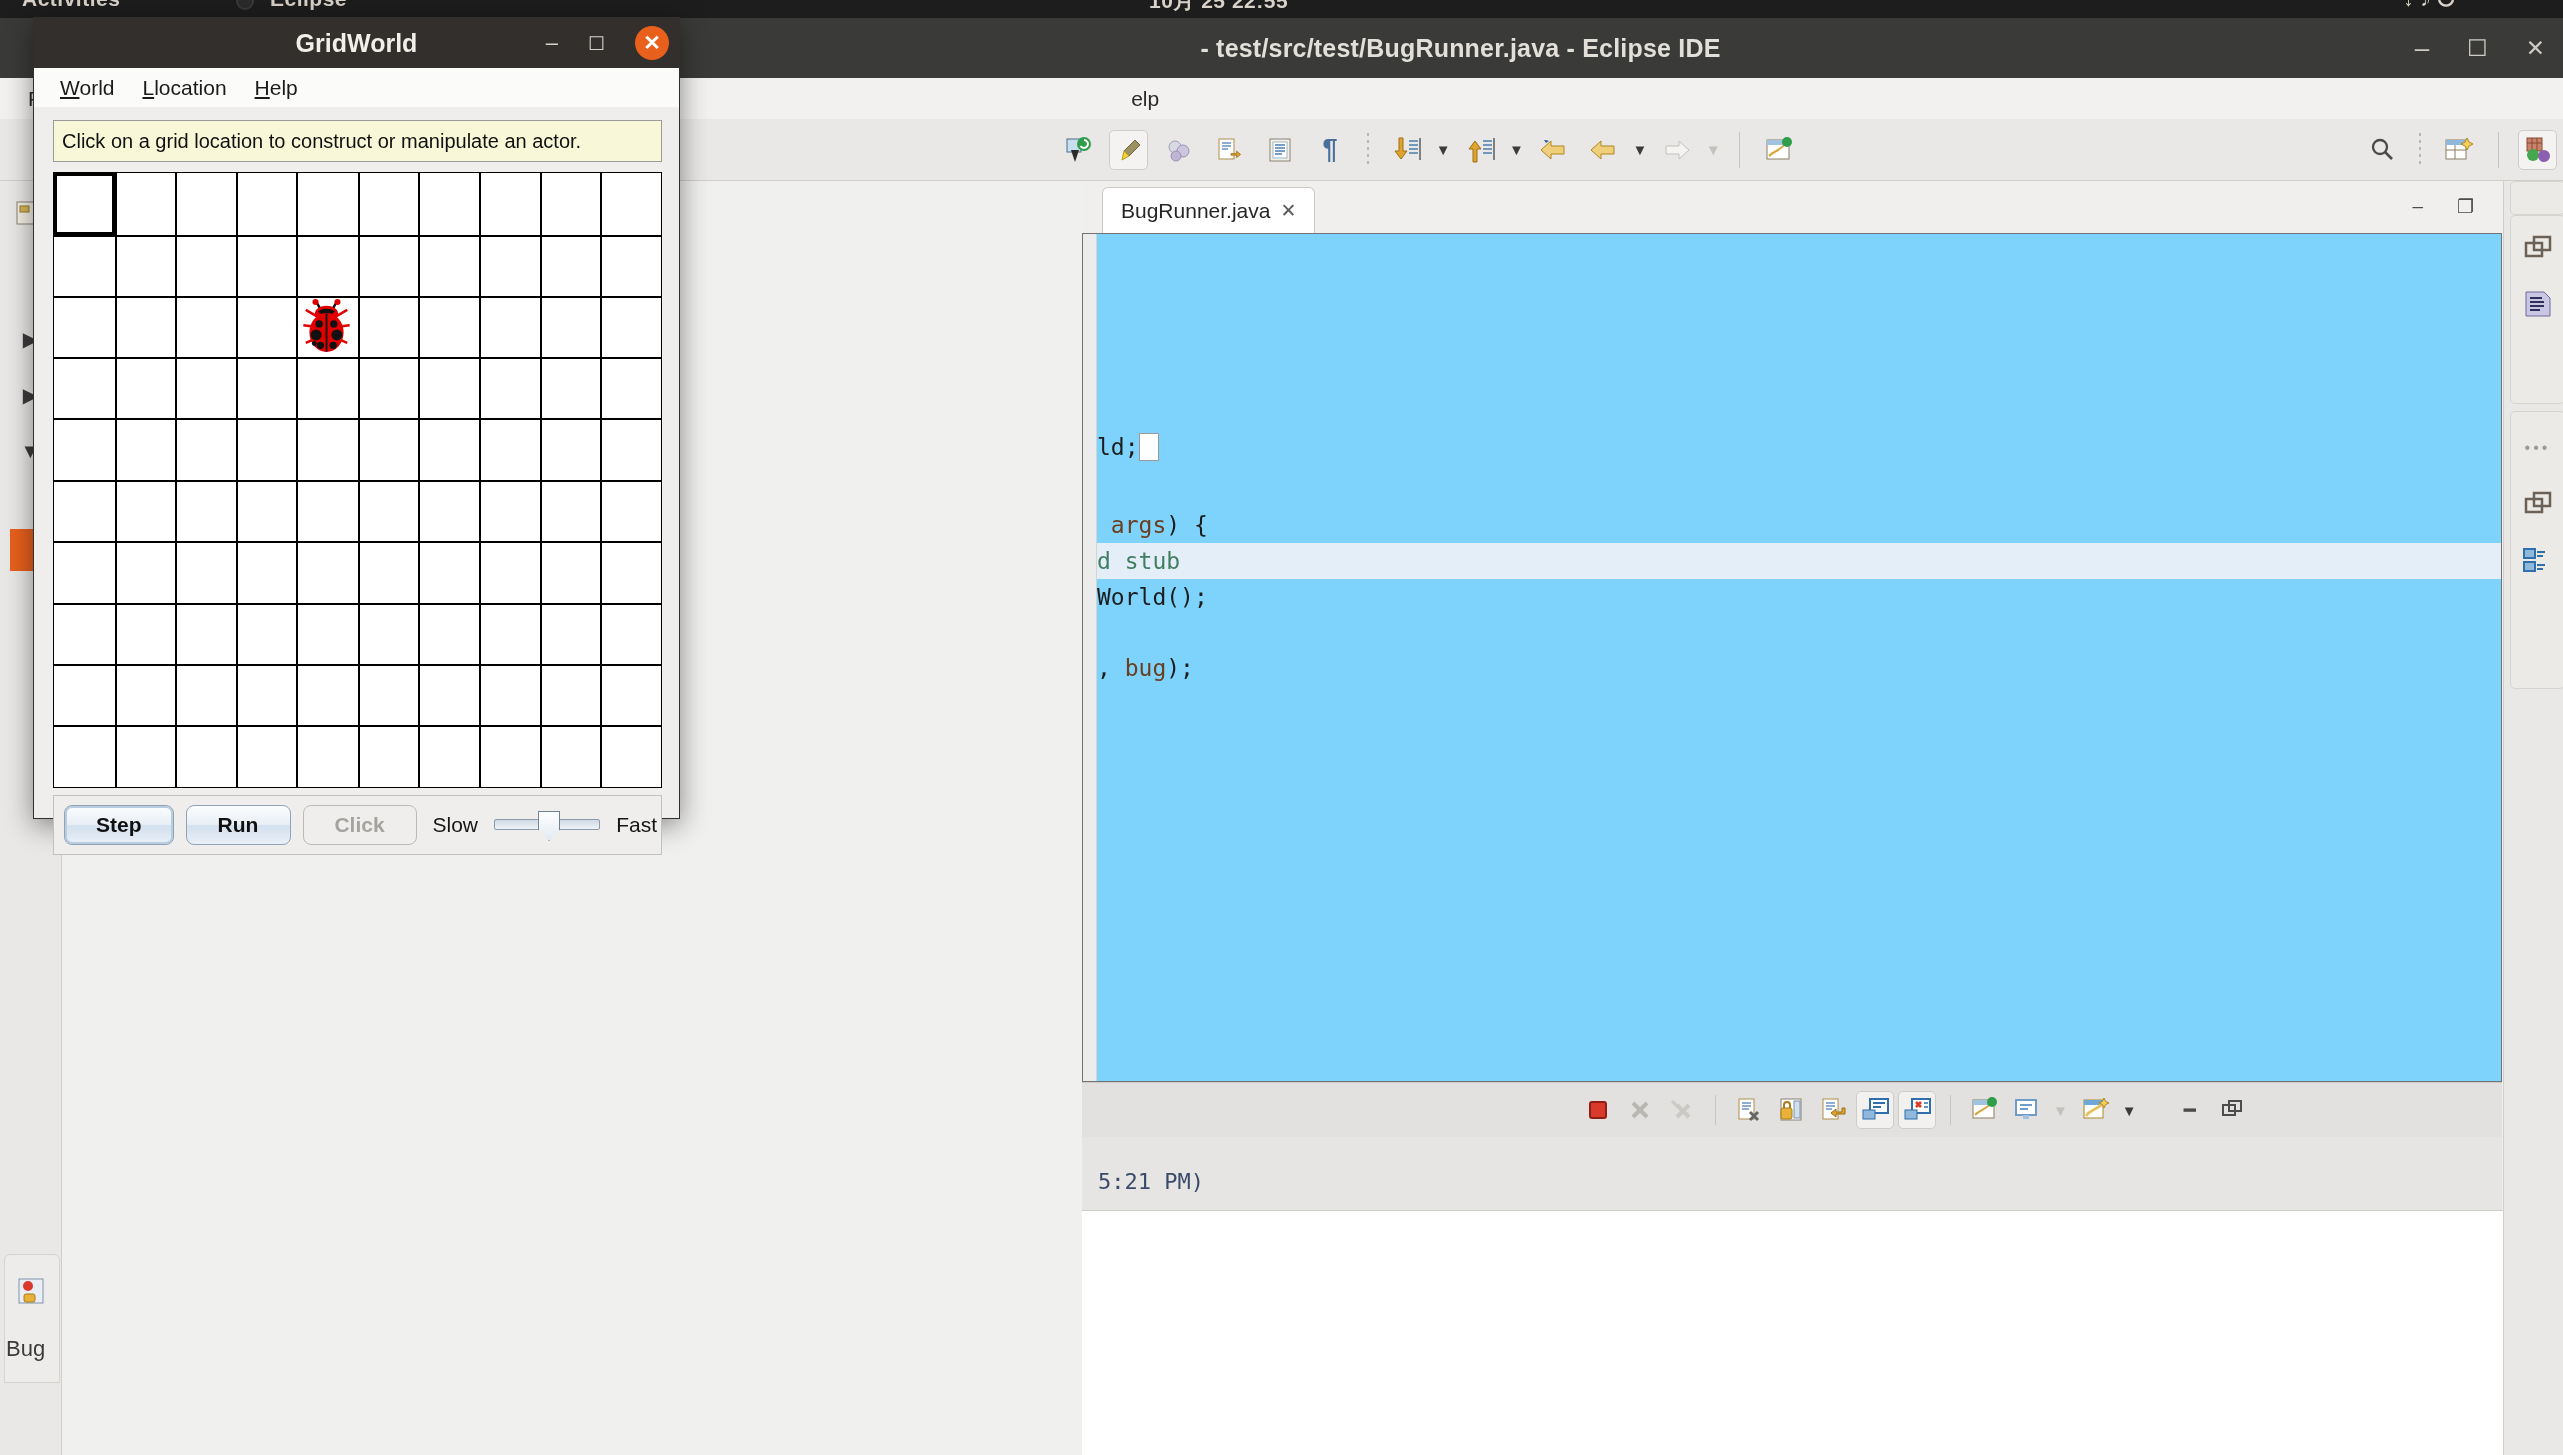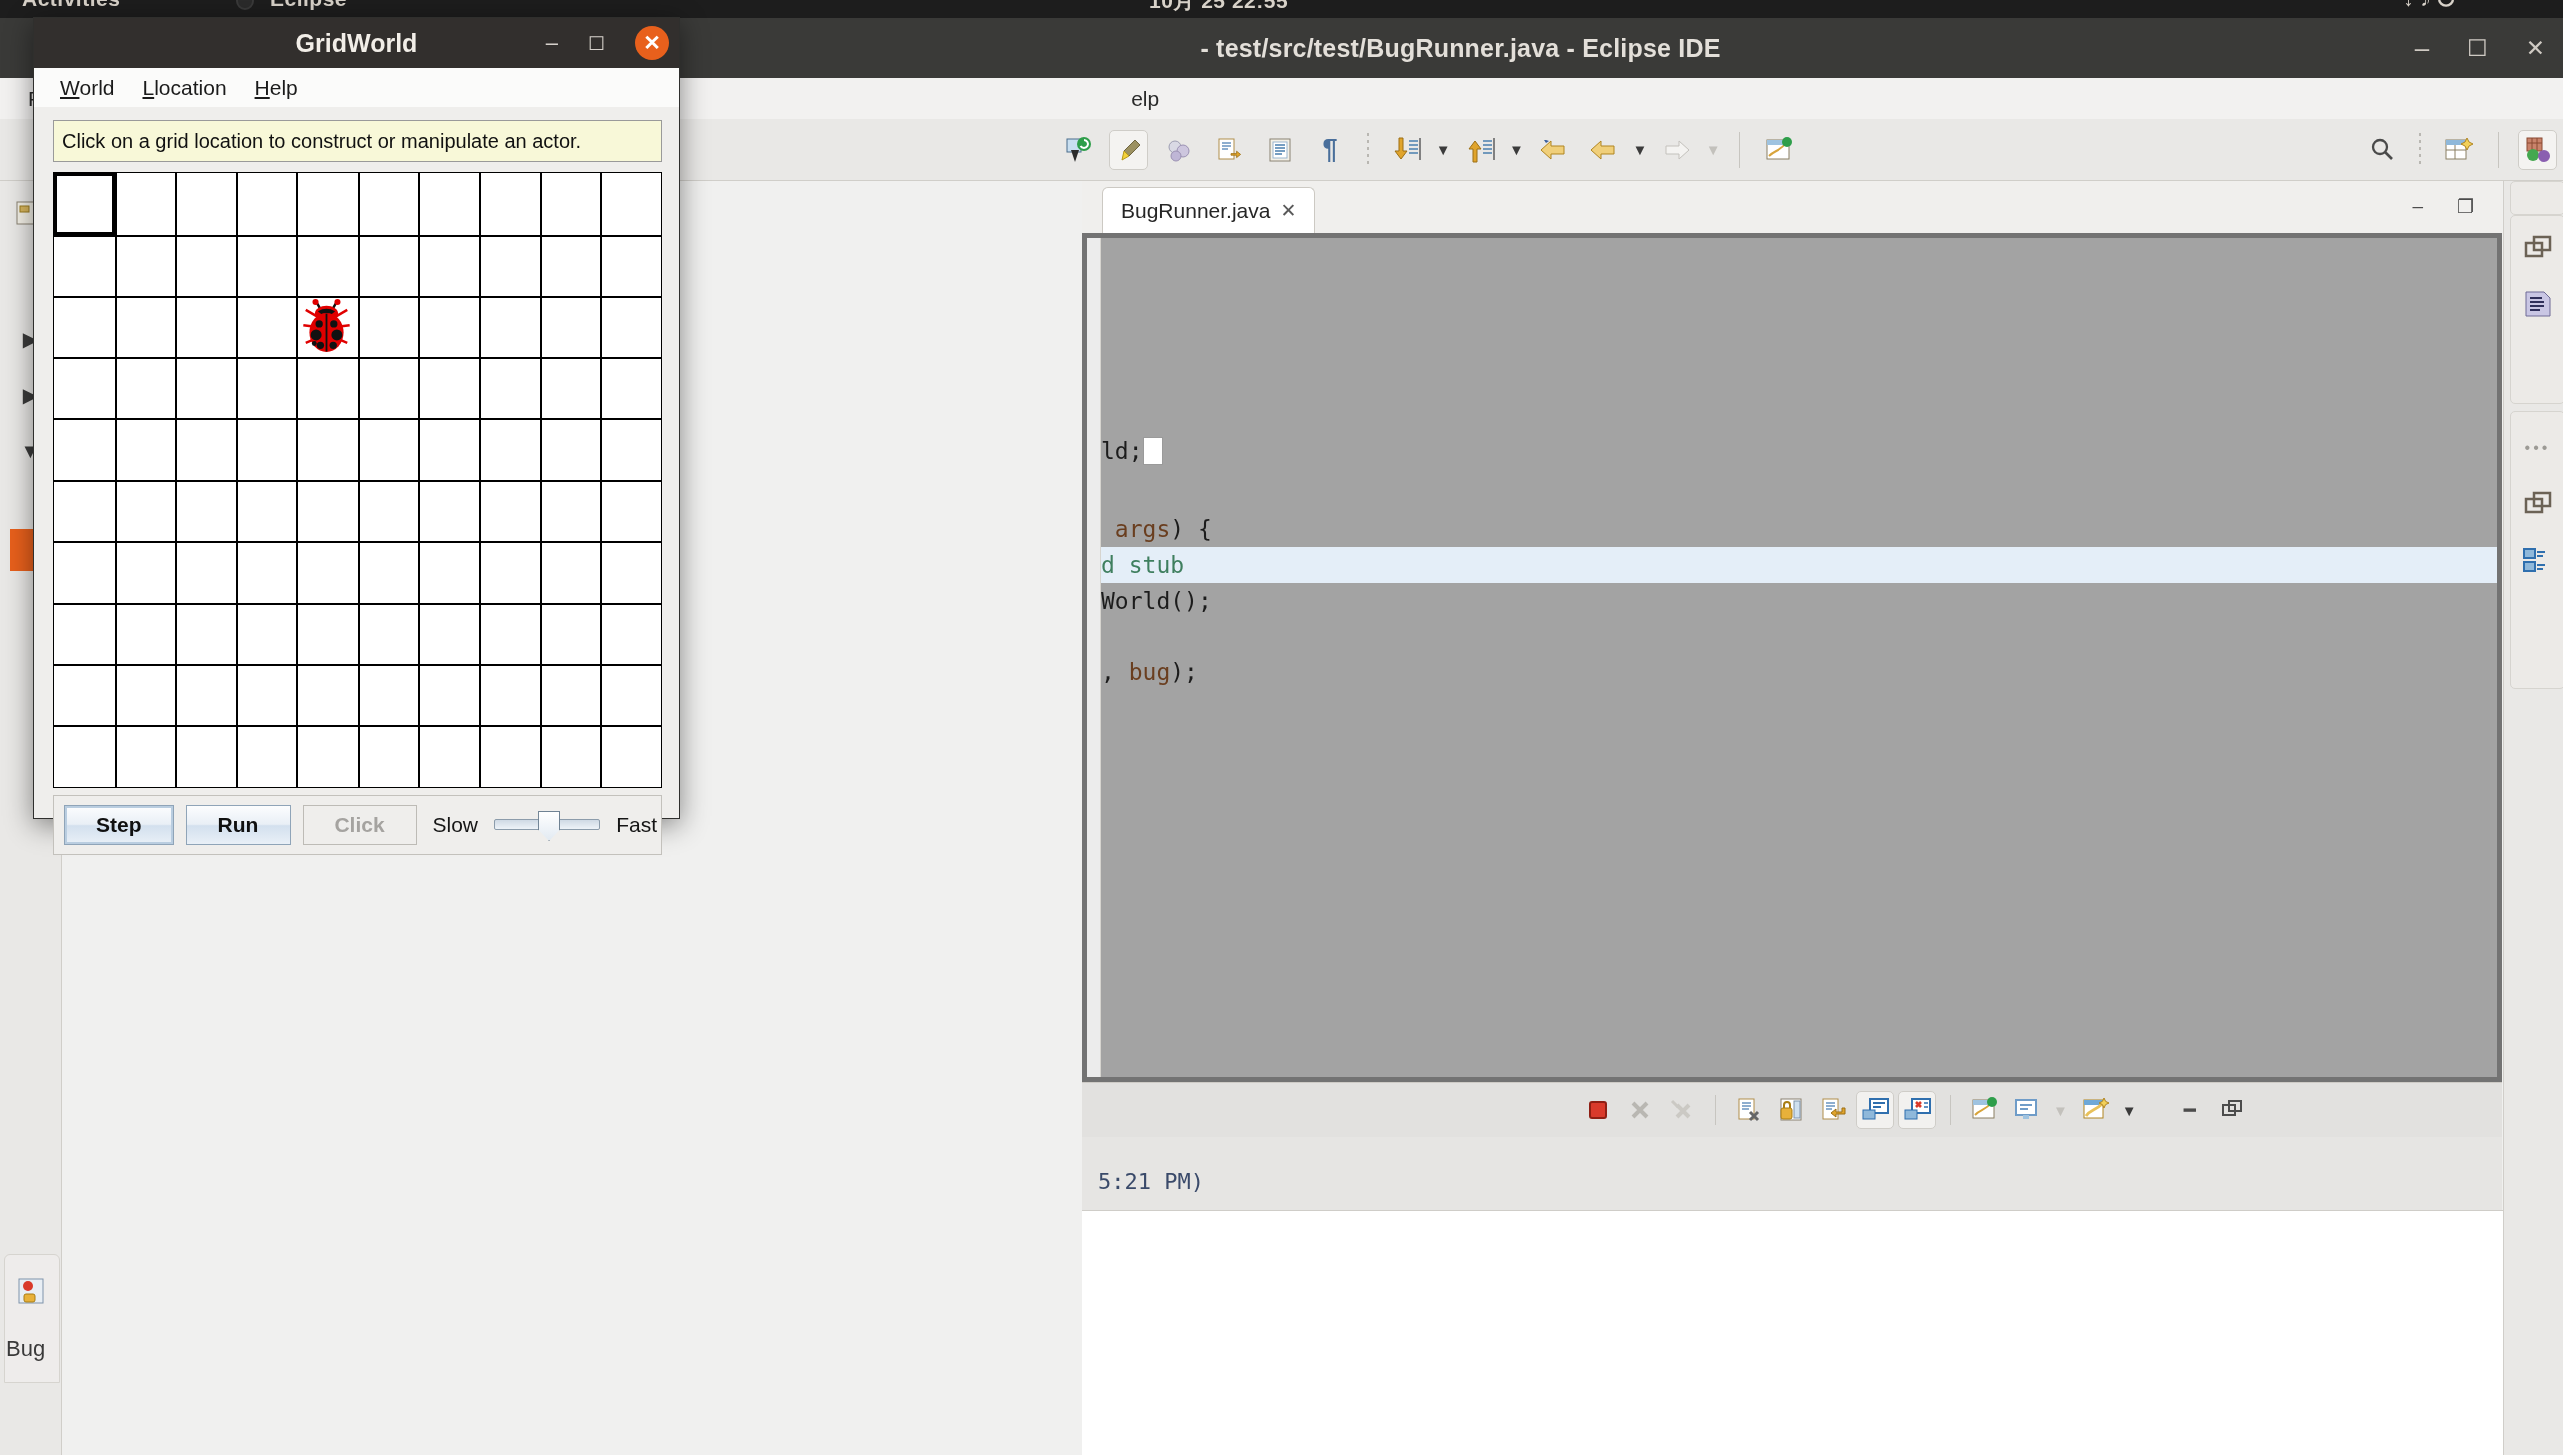--- a/index.html
+++ b/index.html
@@ -92,21 +92,21 @@
   .ecl-tab-close { font-size: 19px; color: #5a5a5a; }
 
   .ecl-editor-minmax {
     position: absolute; right: 28px; top: 14px; display: flex; gap: 34px;
     color: #4c4c4c; font-size: 19px;
   }
 
   
   .ecl-editor {
     position: absolute; left: 1082px; top: 215px; width: 1420px; height: 849px;
-    background: #a3a3a3; border: 5px solid #737373;
+    background: #7dd3fc; border: 1px solid #737373;
   }
   .ecl-gutter {
     position: absolute; left: 0; top: 0; width: 14px; height: 100%;
     background: #ececec; border-right: 1px solid #d6d4cf;
   }
   .code-area { position: absolute; left: 14px; top: 0; right: 0; bottom: 0; }
   .code-line {
     position: absolute; left: 0; height: 36px; line-height: 36px;
     font-family: "DejaVu Sans Mono", monospace; font-size: 23px;
     white-space: pre; color: #1c1c1c;
@@ -232,21 +232,21 @@
   .bug-cell { position: absolute; }
 
   .gw-controls {
     position: absolute; left: 19px; top: 688px; width: 609px; height: 60px;
     background: #efeeec; border: 1px solid #c3c1bc;
     display: flex; align-items: center; padding-left: 10px; gap: 12px;
   }
   .gw-button {
     height: 40px; min-width: 89px; padding: 0 32px;
     background: linear-gradient(to bottom,#fcfdfe 0%,#e9eff6 48%,#d3e0ee 52%,#e9f0f7 100%);
-    border: 1px solid #8fa4b8; border-radius: 0;
+    border: 1px solid #8fa4b8; border-radius: 8px;
     font-size: 21px; color: #101010; font-weight: 700;
     display: flex; align-items: center; justify-content: center;
   }
   .gw-button.focus { box-shadow: inset 0 0 0 2px #b9cde0; }
   .gw-button.disabled {
     background: #efeeec; border: 1px solid #bdbbb6; color: #a5a3a0; font-weight: 700;
   }
   .gw-slider-label { font-size: 21px; color: #151515; margin: 0 4px; }
   .gw-slider { position: relative; width: 111px; height: 36px; }
   .gw-track {

